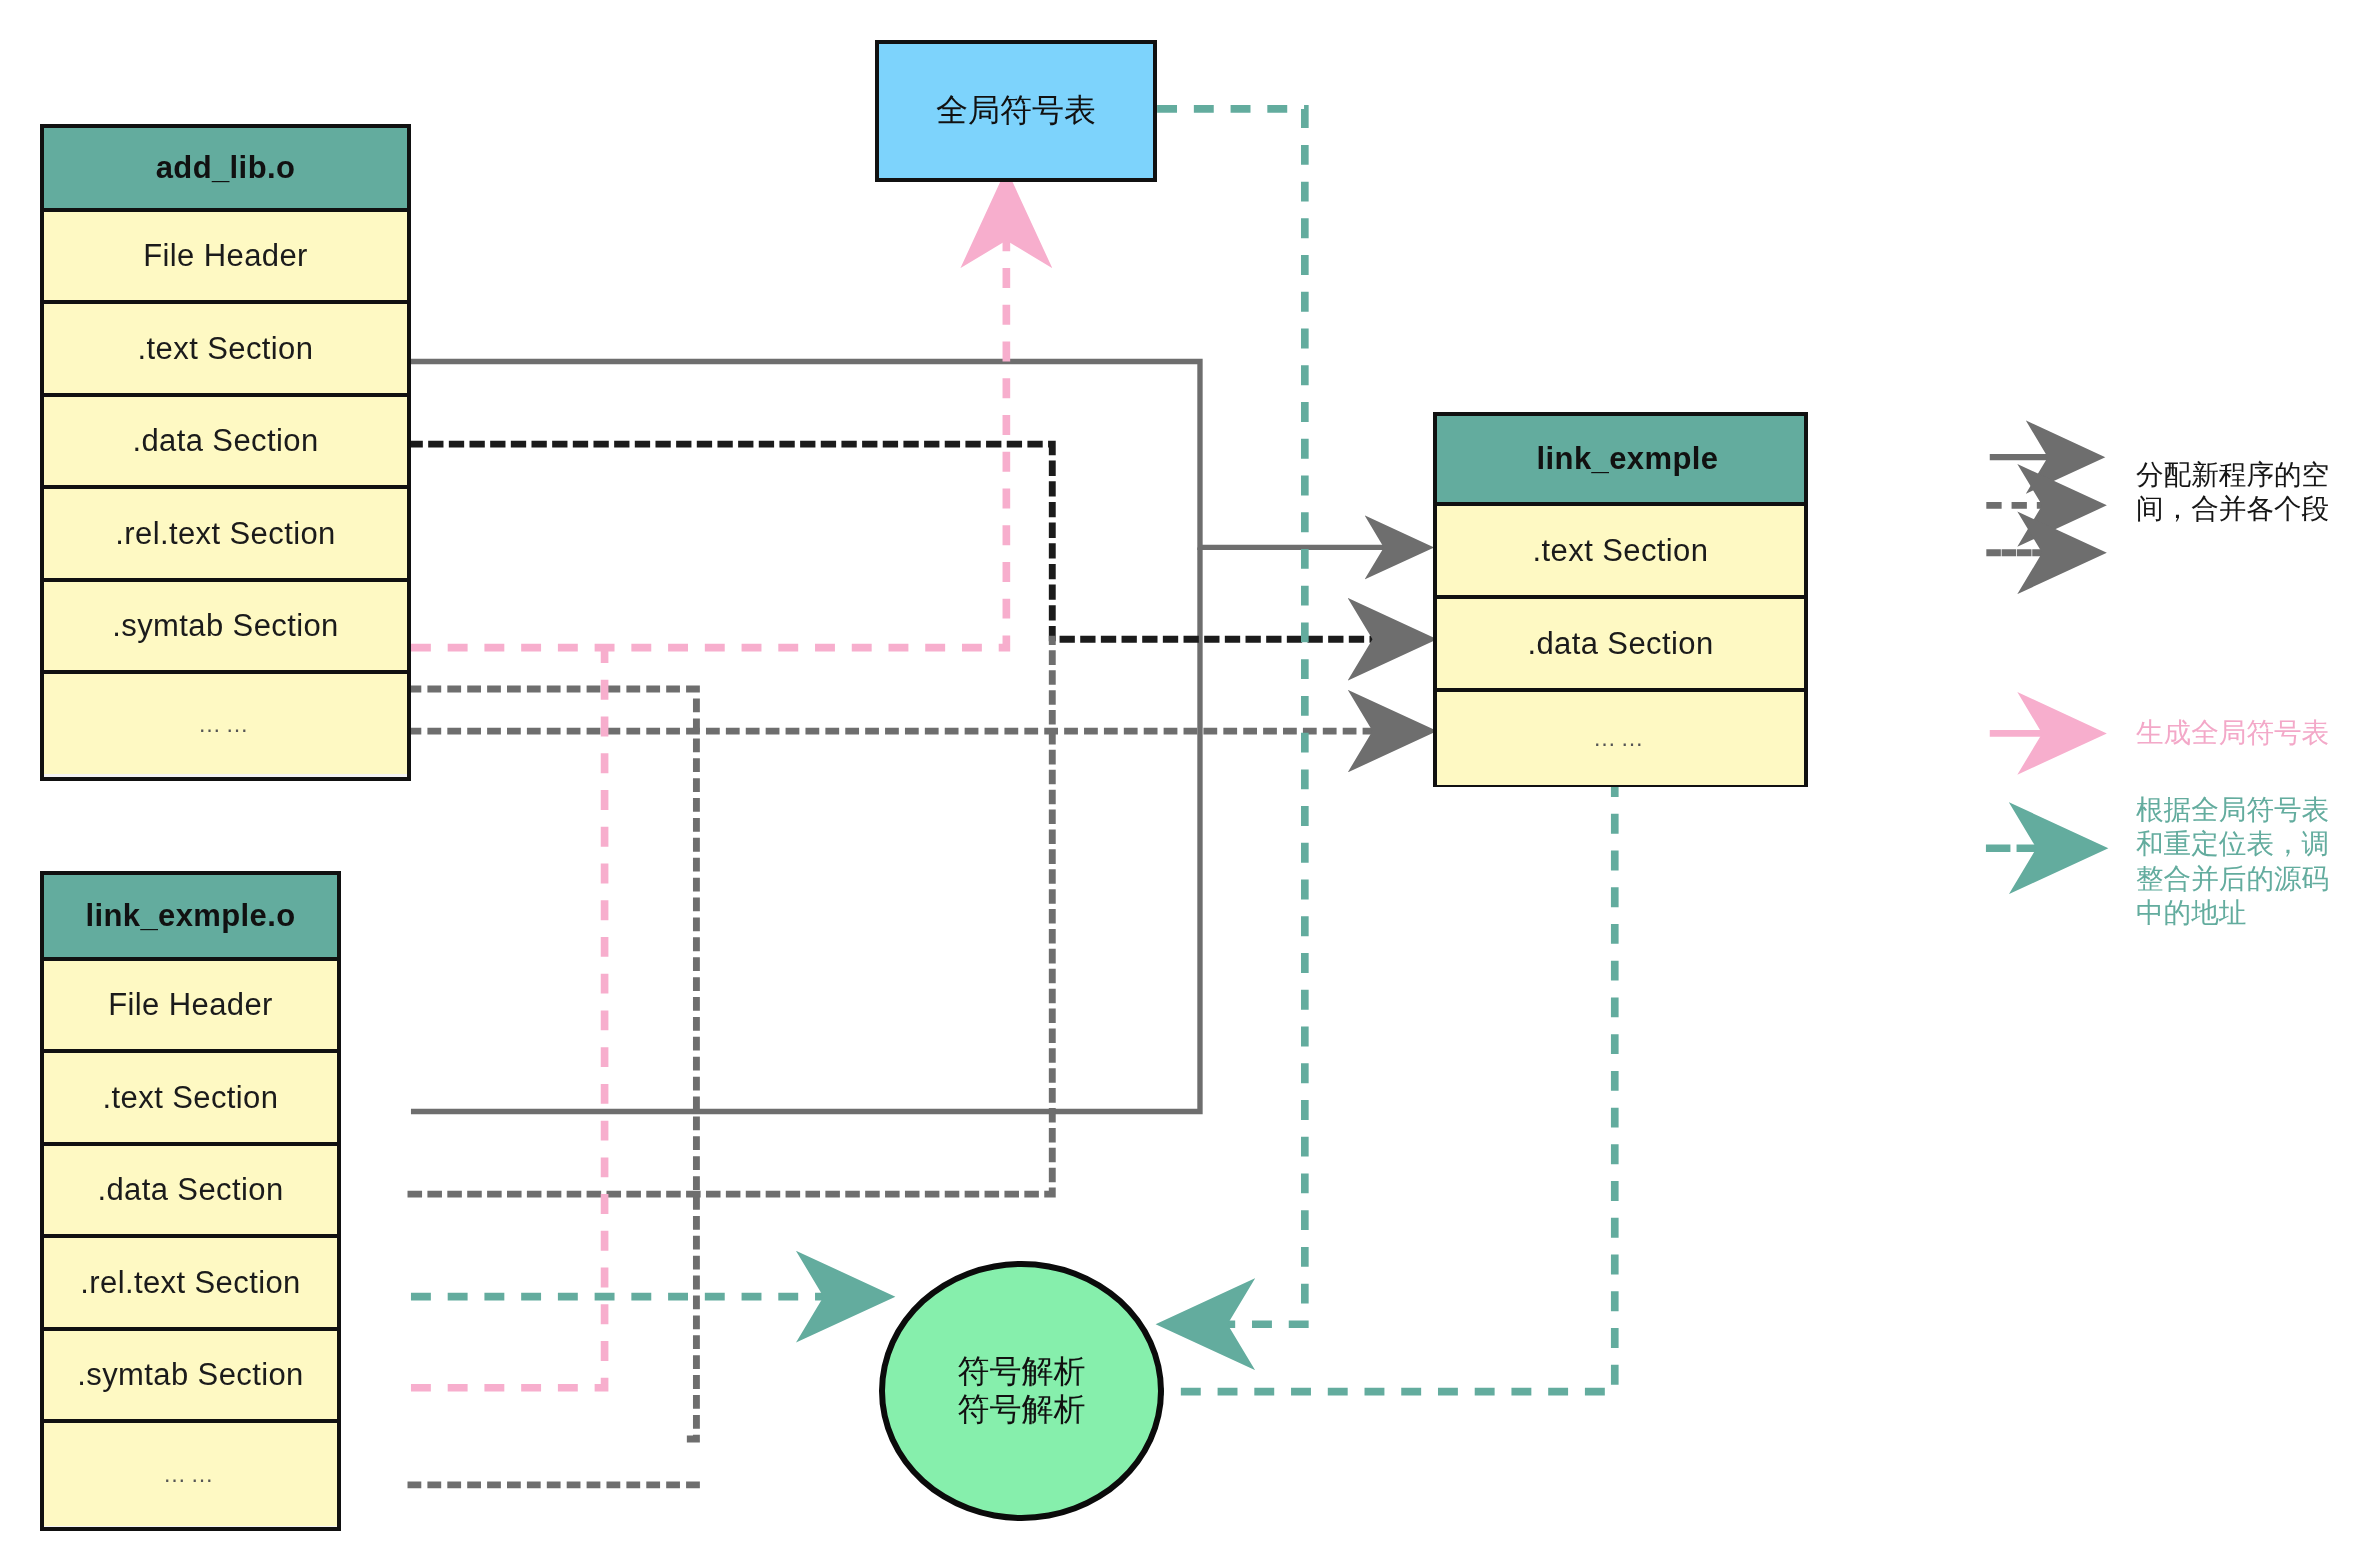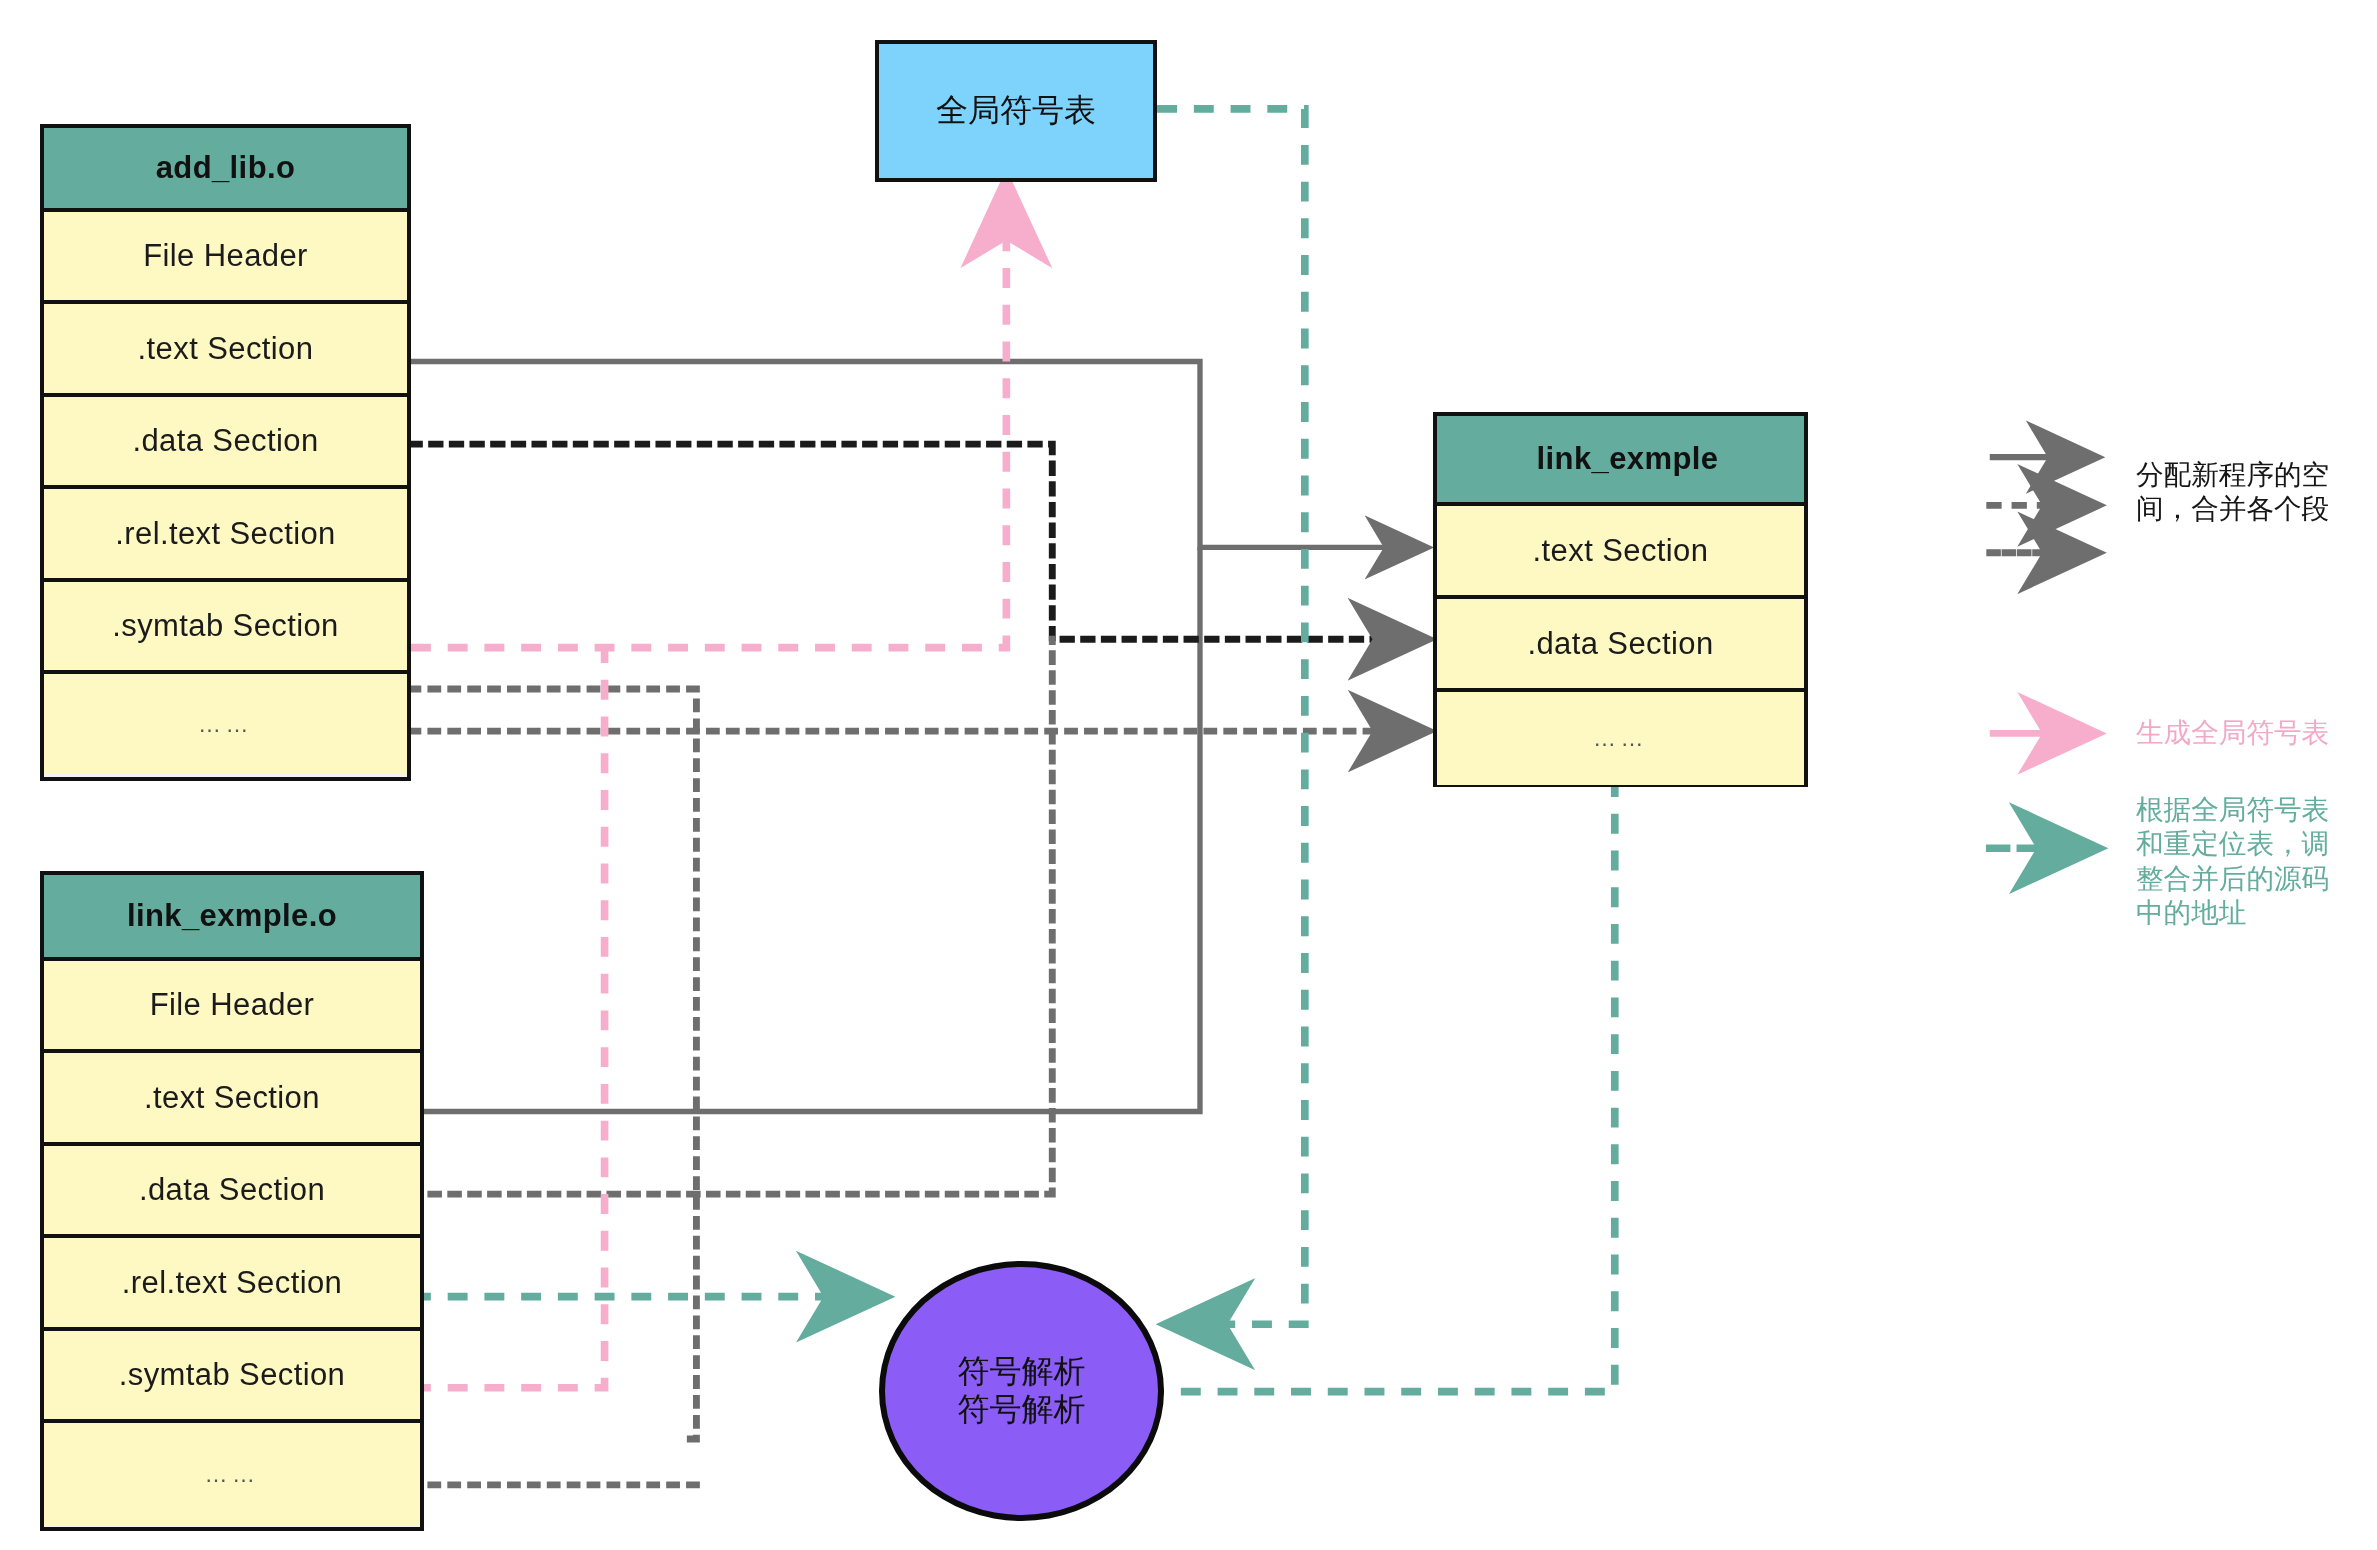--- a/index.html
+++ b/index.html
@@ -16,21 +16,21 @@
   .row:last-child{border-bottom:none;}
   .row.head{background:#63ac9e;font-weight:700;}
   .rowtxt{font-size:31px;letter-spacing:0.4px;}
   .rowtxt.small{font-size:23px;letter-spacing:4.6px;color:#555;}
   .head .rowtxt{font-size:31px;color:#111;text-align:right;}
 
   .gbox{box-sizing:border-box;border:4.6px solid #111;background:#7dd3fc;
         display:flex;align-items:center;justify-content:center;}
   .gbox .t{font-size:32px;color:#111;}
 
-  .ell{box-sizing:border-box;border:6.1px solid #0b0b0b;background:#8b5cf6;
+  .ell{box-sizing:border-box;border:6.1px solid #0b0b0b;background:#86efac;
        border-radius:50%;display:flex;align-items:center;justify-content:center;
        text-align:center;line-height:1.18;}
   .ell .t{font-size:32px;color:#111;}
 
   .legend{position:absolute;}
   .lgtxt{position:absolute;font-size:27.6px;line-height:1.25;white-space:pre-line;}
   .lg-gray{color:#161616;}
   .lg-pink{color:#f3a8c8;}
   .lg-teal{color:#63ac9e;}
 </style>
@@ -95,21 +95,21 @@
       <span class="rowtxt">.rel.text Section</span>
     </div>
     <div class="row" style="height:92px;">
       <span class="rowtxt">.symtab Section</span>
     </div>
     <div class="row" style="height:100px;">
       <span class="rowtxt small">……</span>
     </div>
   </div>
 
-  <div class="node tbl" style="left:40px;top:871px;width:384px;height:660px;">
+  <div class="node tbl" style="left:40px;top:871px;width:301px;height:660px;">
     <div class="row head" style="height:86px;">
       <span class="rowtxt">link_exmple.o</span>
     </div>
     <div class="row" style="height:92px;">
       <span class="rowtxt">File Header</span>
     </div>
     <div class="row" style="height:93px;">
       <span class="rowtxt">.text Section</span>
     </div>
     <div class="row" style="height:92px;">

